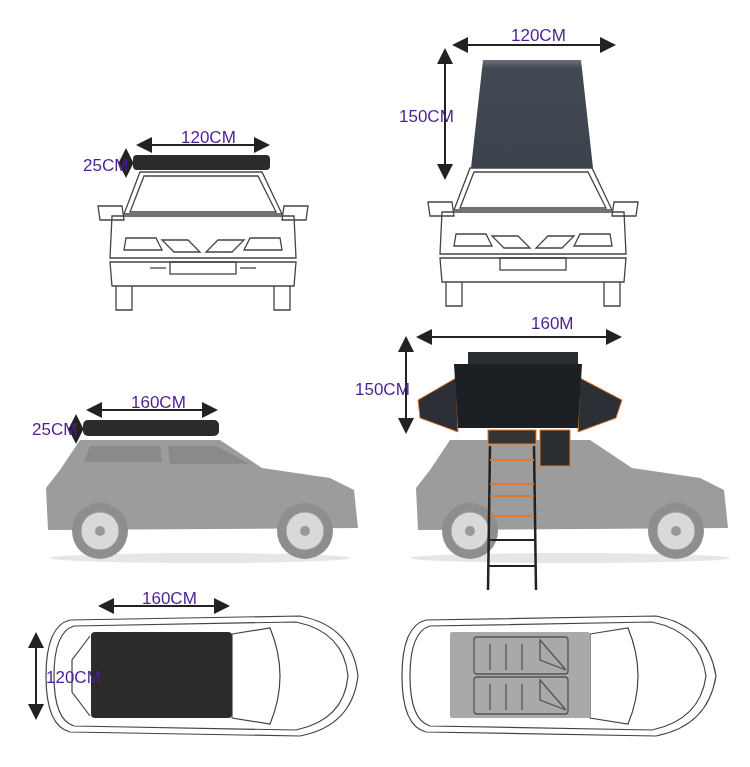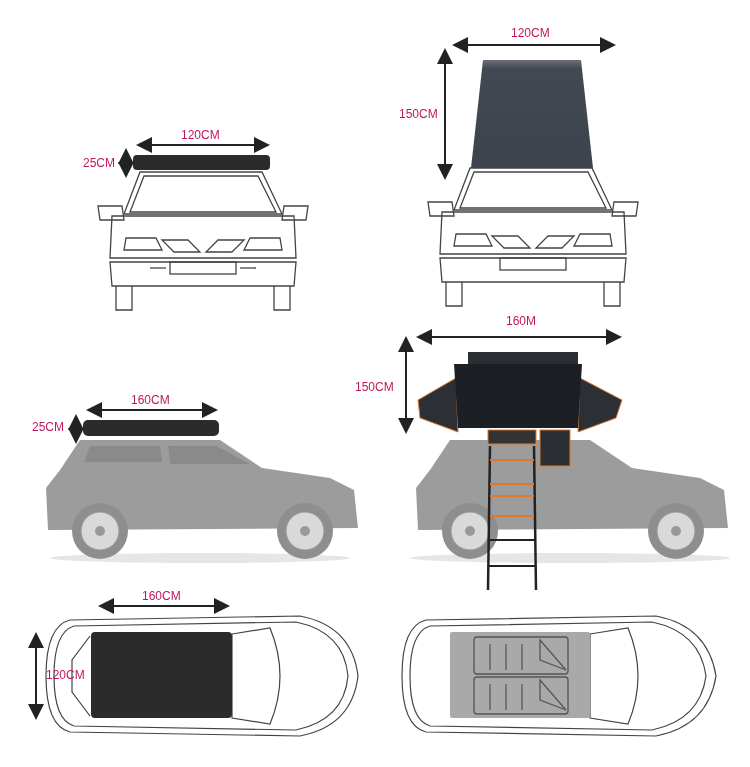--- a/index.html
+++ b/index.html
@@ -1,18 +1,18 @@
 <!DOCTYPE html>
 <html><head>
 <meta charset="utf-8">
 <style>
   html, body { margin:0; padding:0; background:#ffffff; }
   body { width:750px; height:767px; position:relative; overflow:hidden;
          font-family:"Liberation Sans", sans-serif; color:#222; }
-  .lbl { position:absolute; font-size:12px; color:#be185d; white-space:nowrap; }
+  .lbl { position:absolute; font-size:17px; color:#4c1d95; white-space:nowrap; }
   svg.layer { position:absolute; left:0; top:0; }
 </style>
 </head>
 <body>
 
 <svg class="layer" width="750" height="767" viewBox="0 0 750 767">
   <defs>
     <marker id="ah" markerWidth="8" markerHeight="8" refX="7" refY="4" orient="auto-start-reverse">
       <path d="M0,0 L8,4 L0,8 Z" fill="#222"></path>
     </marker>
@@ -155,17 +155,17 @@
 
 <div class="lbl" style="left:181px;top:128px;">120CM</div>
 <div class="lbl" style="left:83px;top:156px;">25CM</div>
 
 <div class="lbl" style="left:511px;top:26px;">120CM</div>
 <div class="lbl" style="left:399px;top:107px;">150CM</div>
 
 <div class="lbl" style="left:131px;top:393px;">160CM</div>
 <div class="lbl" style="left:32px;top:420px;">25CM</div>
 
-<div class="lbl" style="left:506px;top:314px;">160M</div>
+<div class="lbl" style="left:531px;top:314px;">160M</div>
 <div class="lbl" style="left:355px;top:380px;">150CM</div>
 
 <div class="lbl" style="left:142px;top:589px;">160CM</div>
 <div class="lbl" style="left:46px;top:668px;">120CM</div>
 
 </body></html>

